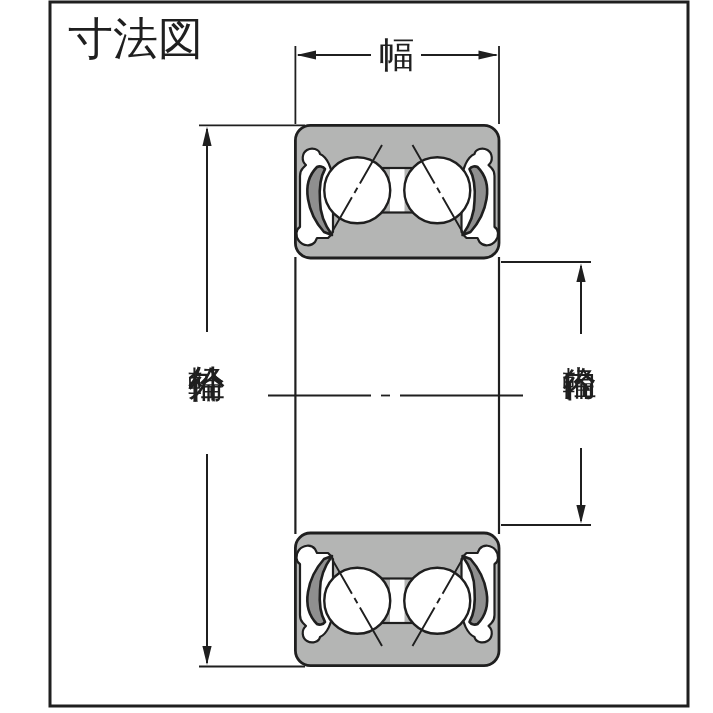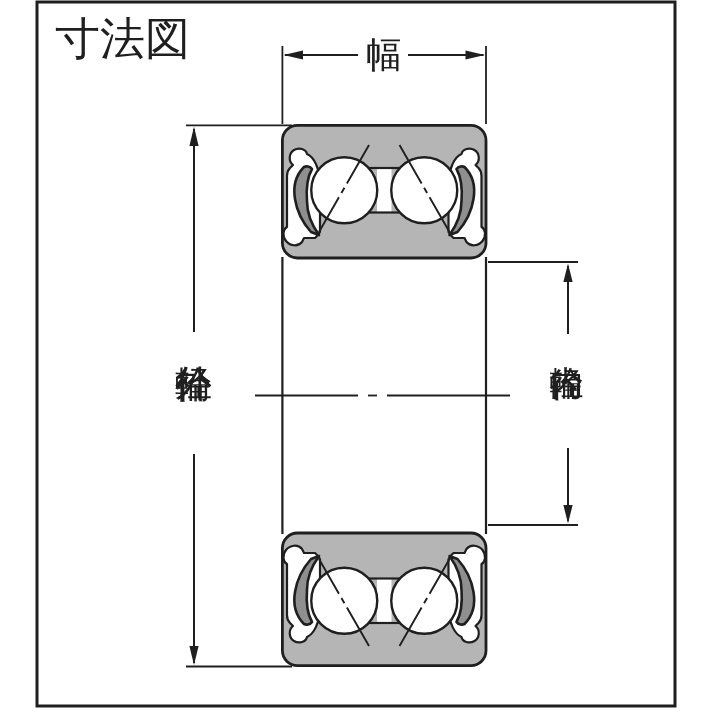--- a/index.html
+++ b/index.html
@@ -9,21 +9,21 @@
     --seal-fill:#8f8f8f;
     --ball-fill:#ffffff;
   }
   html,body{margin:0;padding:0;}
   body{
     width:713px;height:713px;
     background:var(--background);
     font-family:"Liberation Sans","DejaVu Sans",sans-serif;
     position:relative;overflow:hidden;
   }
-  .stage{position:absolute;left:0;top:0;width:584px;height:713px;}
+  .stage{position:absolute;left:13px;top:0;width:584px;height:713px;}
   svg{position:absolute;left:0;top:0;}
   .lbl{
     position:absolute;color:var(--line);line-height:1;
     white-space:nowrap;user-select:none;
   }
   .lbl.title{left:55px;top:16px;font-size:45px;letter-spacing:0px;}
   .lbl.width{left:360px;top:37px;font-size:36px;width:48px;text-align:center;}
   .lbl.vert{
     writing-mode:vertical-rl;text-orientation:upright;
     letter-spacing:1px;

